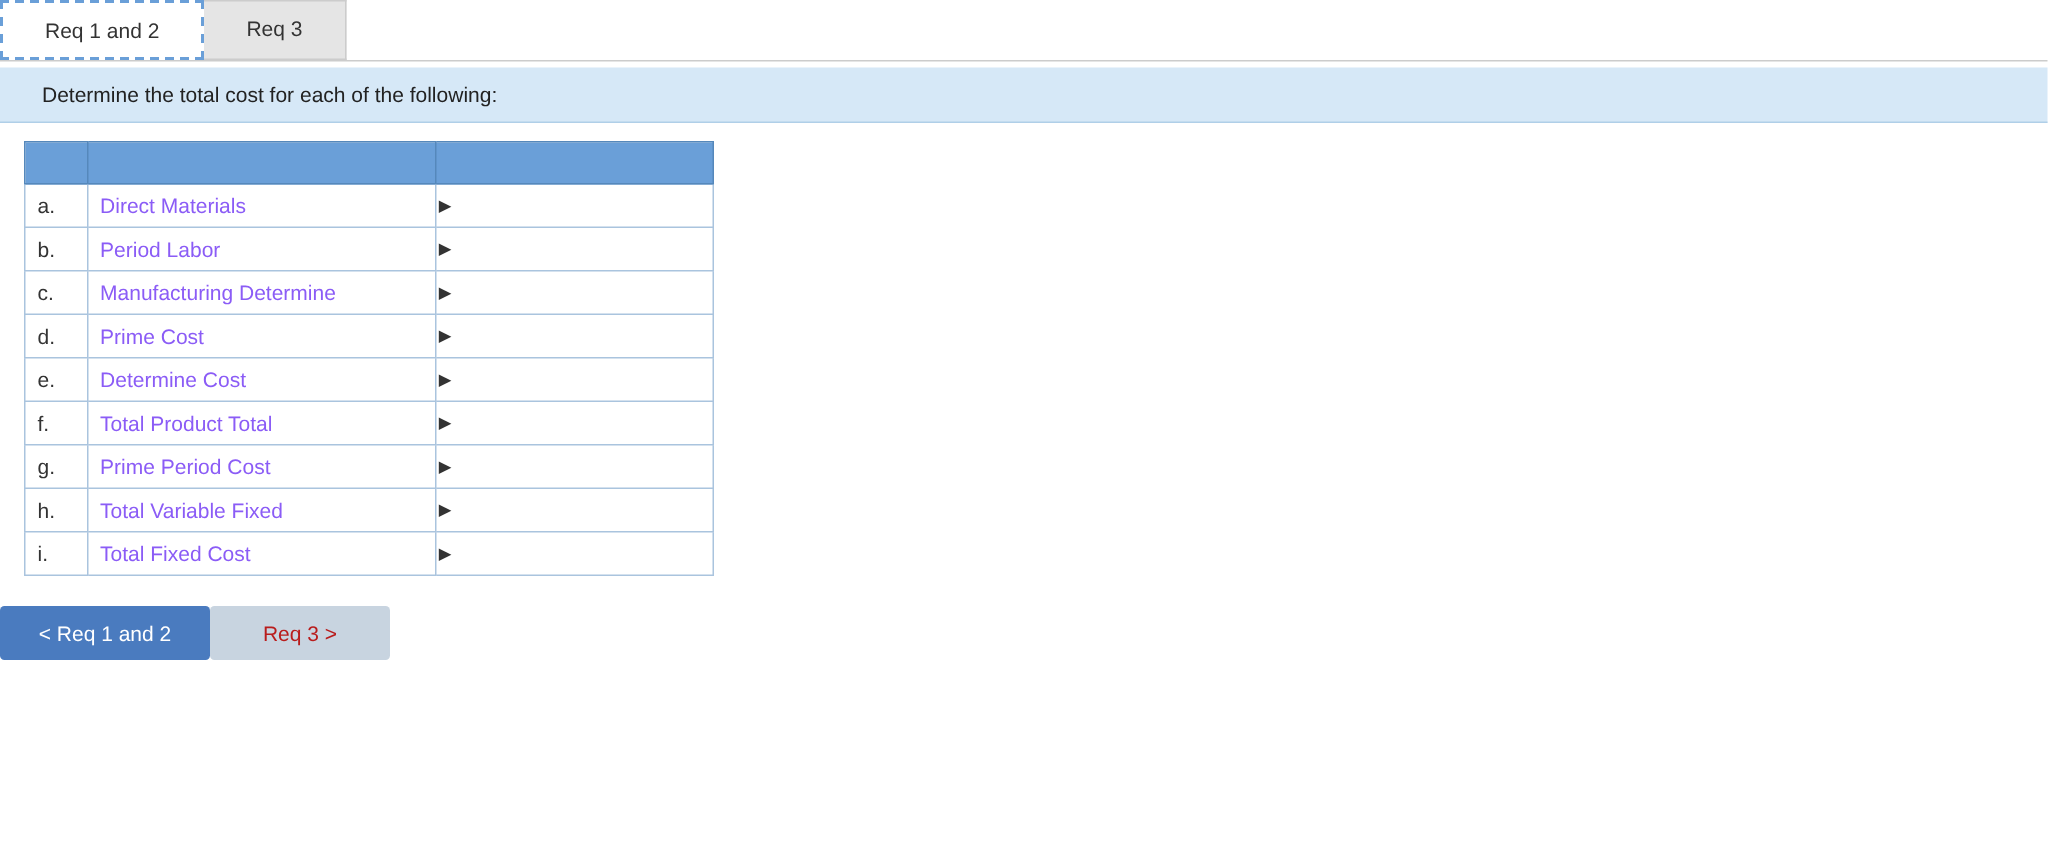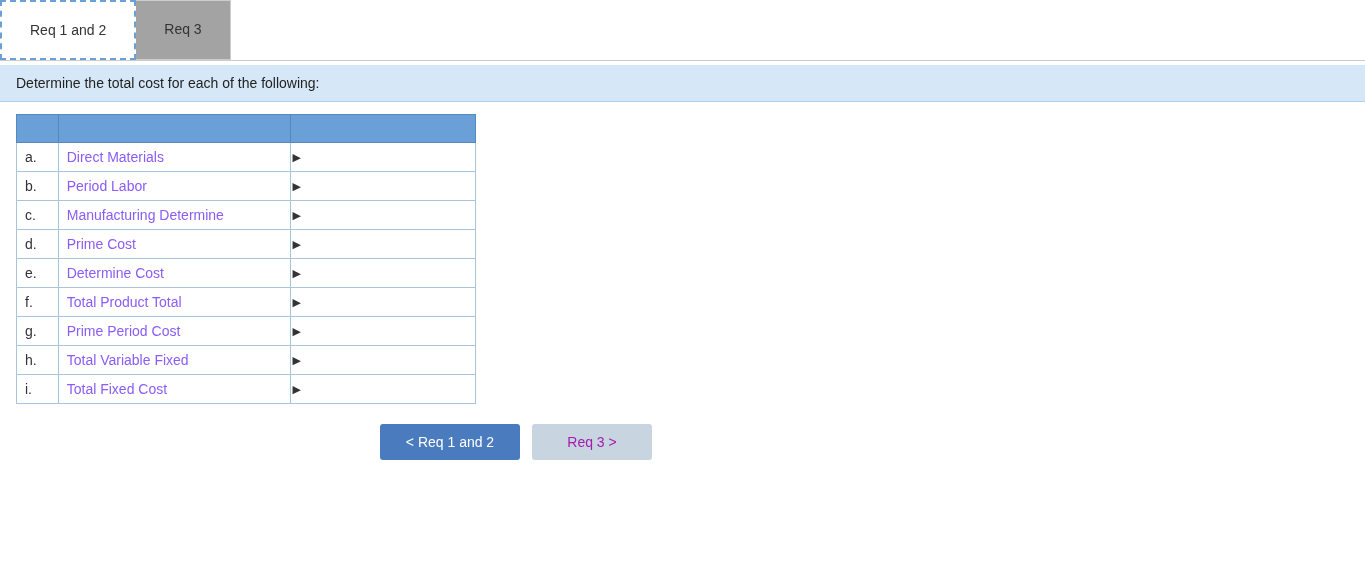--- a/index.html
+++ b/index.html
@@ -27,46 +27,46 @@
 
     
     .tab-bar {
       display: flex;
       border-bottom: 1px solid #ccc;
       margin-left: 0;
       padding-top: 0;
     }
 
     .tab {
-      padding: 20px 28px;
+      padding: 10px 28px;
       border: 1px solid #ccc;
       background: #fff;
       cursor: pointer;
       font-size: 14px;
       color: #333;
       position: relative;
     }
 
     .tab.active {
       border: 2px dashed #6a9fd8;
       background: #fff;
       color: #333;
     }
 
     .tab.inactive {
       border: 1px solid #ccc;
-      background: #a3a3a3;
+      background: #e5e5e5;
       color: #333;
       border-left: none;
     }
 
     
     .instruction-bar {
       background: #d6e8f7;
-      padding: 10px 16px;
+      padding: 10px 28px;
       font-size: 14px;
       color: #222;
       margin-top: 4px;
       border-bottom: 1px solid #b0cfe8;
     }
 
     
     .table-container {
       margin-top: 12px;
       margin-left: 16px;
@@ -144,40 +144,38 @@
       outline: none;
       padding: 4px 4px 4px 14px;
       font-size: 14px;
       background: transparent;
       width: 100%;
     }
 
     
     .nav-buttons {
       display: flex;
-      gap: 12px;
       margin-top: 20px;
-      margin-left: 380px;
       align-items: flex-end;
     }
 
     .btn-prev {
       background: #4a7bbf;
       color: #fff;
       border: none;
       padding: 10px 22px;
       font-size: 14px;
       cursor: pointer;
       border-radius: 3px;
       min-width: 140px;
     }
 
     .btn-next {
       background: #c8d4e0;
-      color: #a21caf;
+      color: #b91c1c;
       border: none;
       padding: 10px 22px;
       font-size: 14px;
       cursor: pointer;
       border-radius: 3px;
       min-width: 120px;
     }
   </style>
 </head>
 <body>

